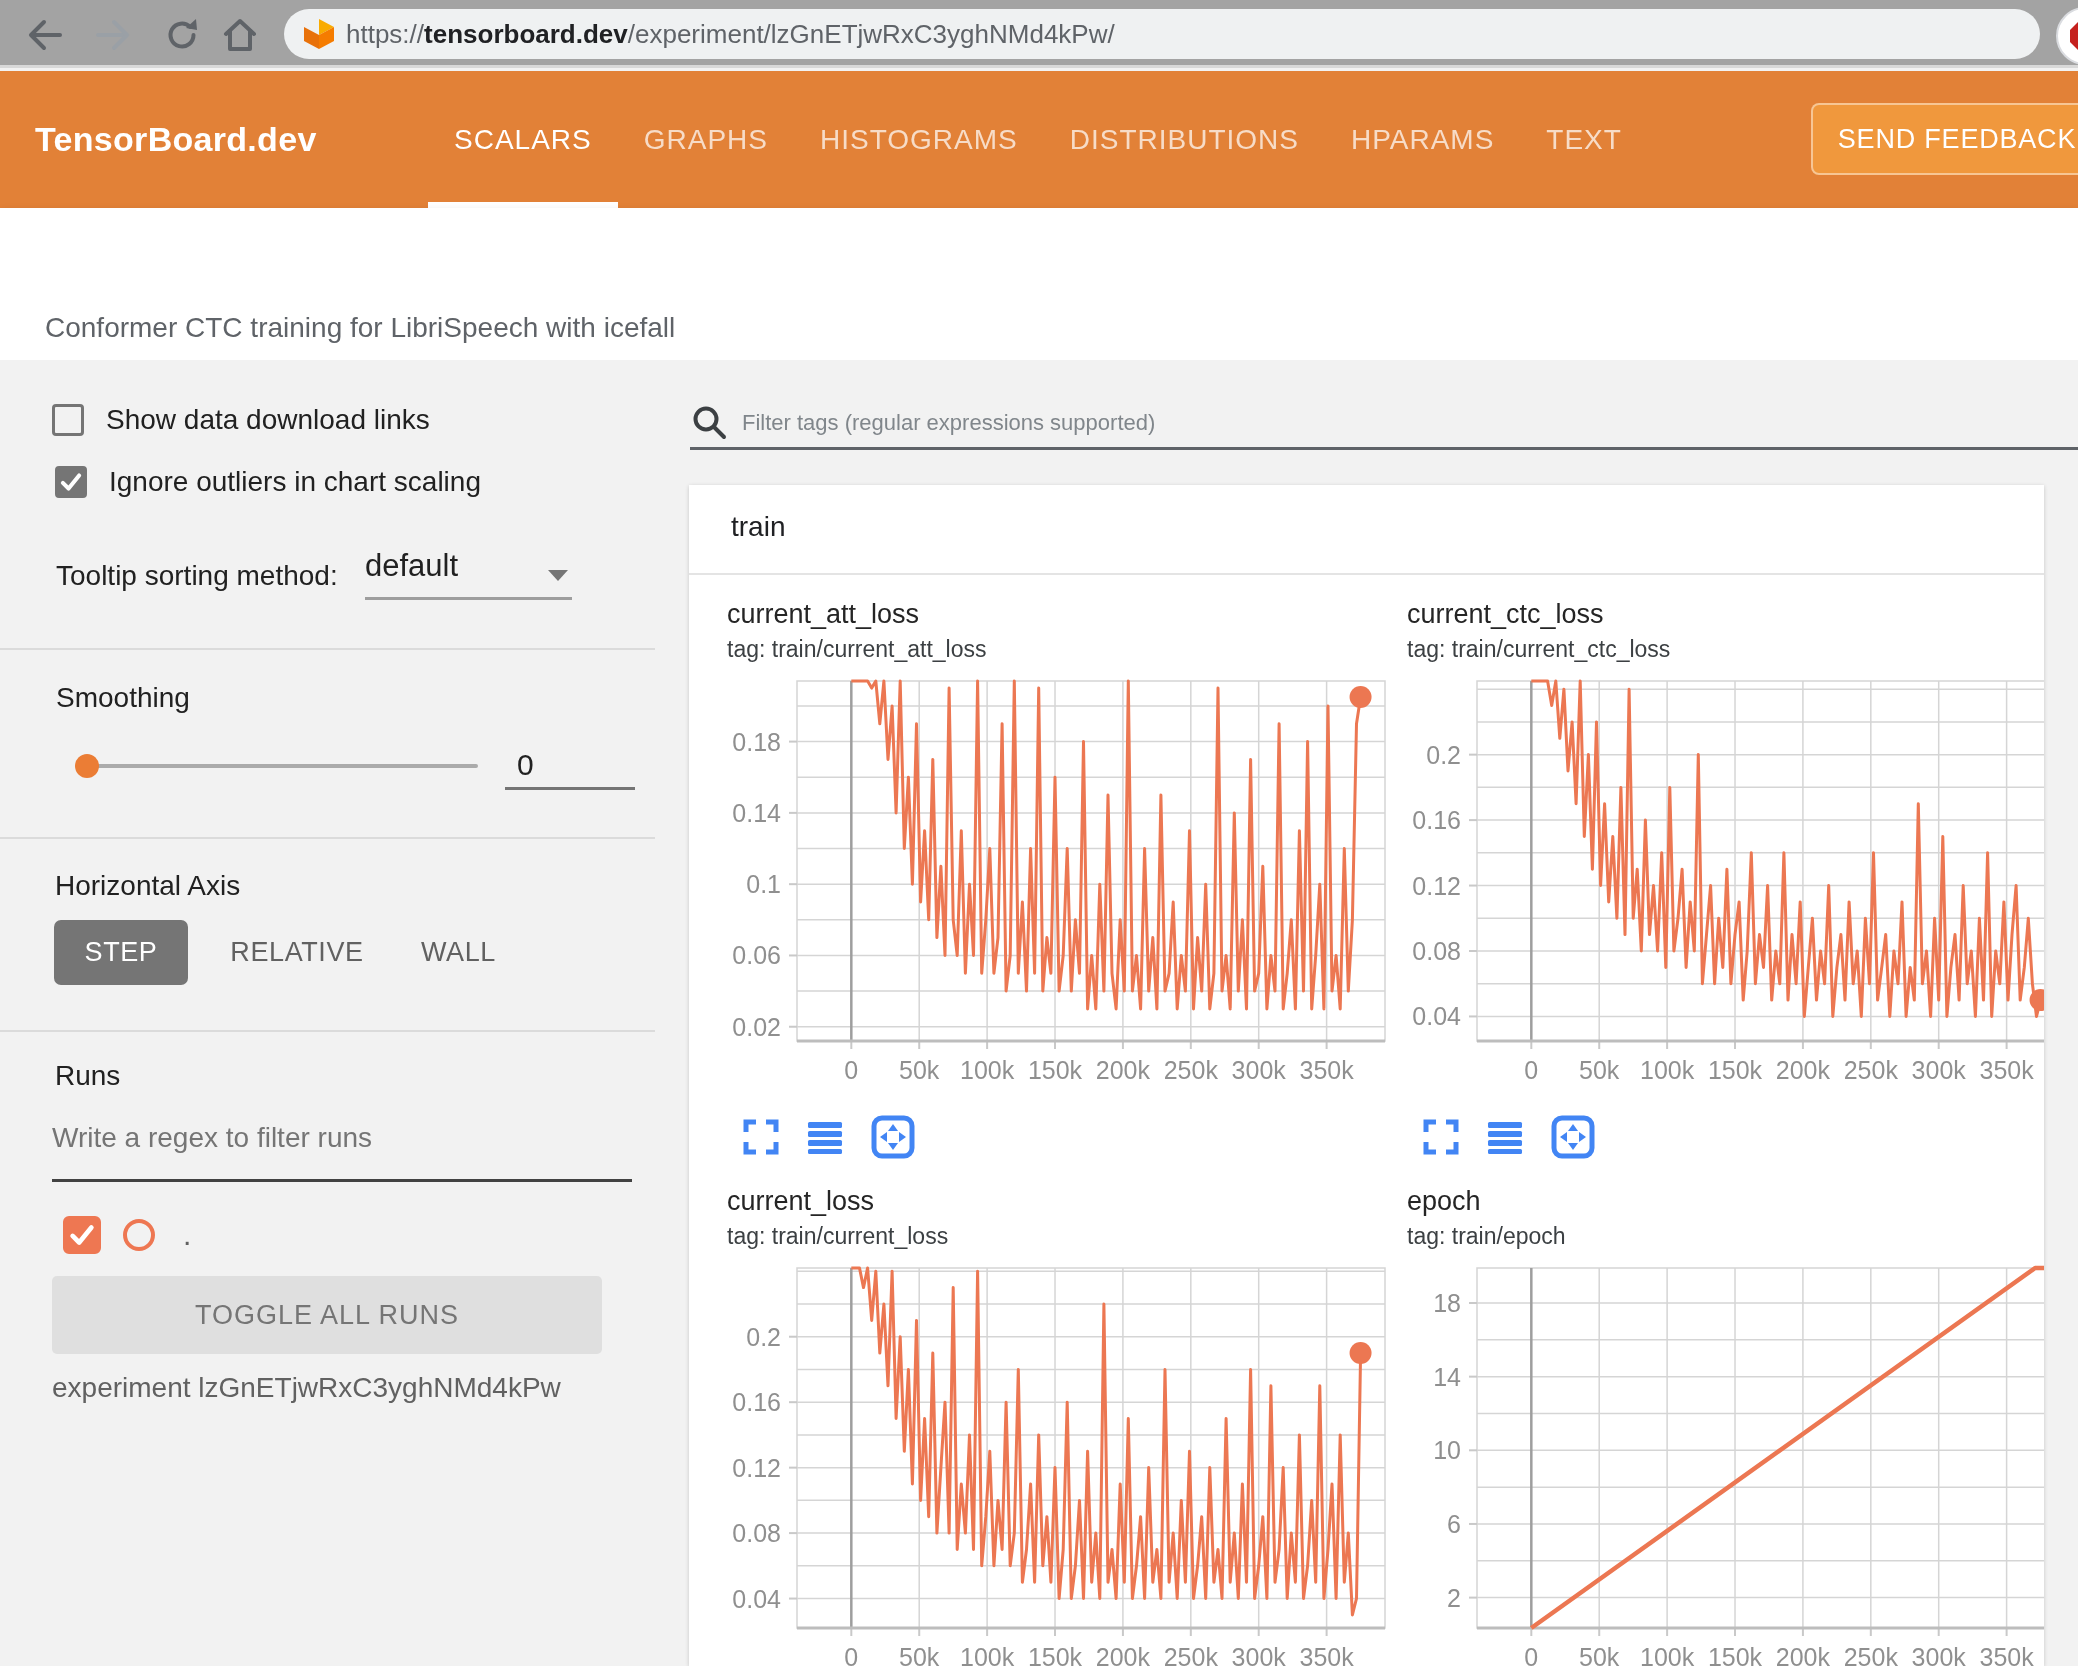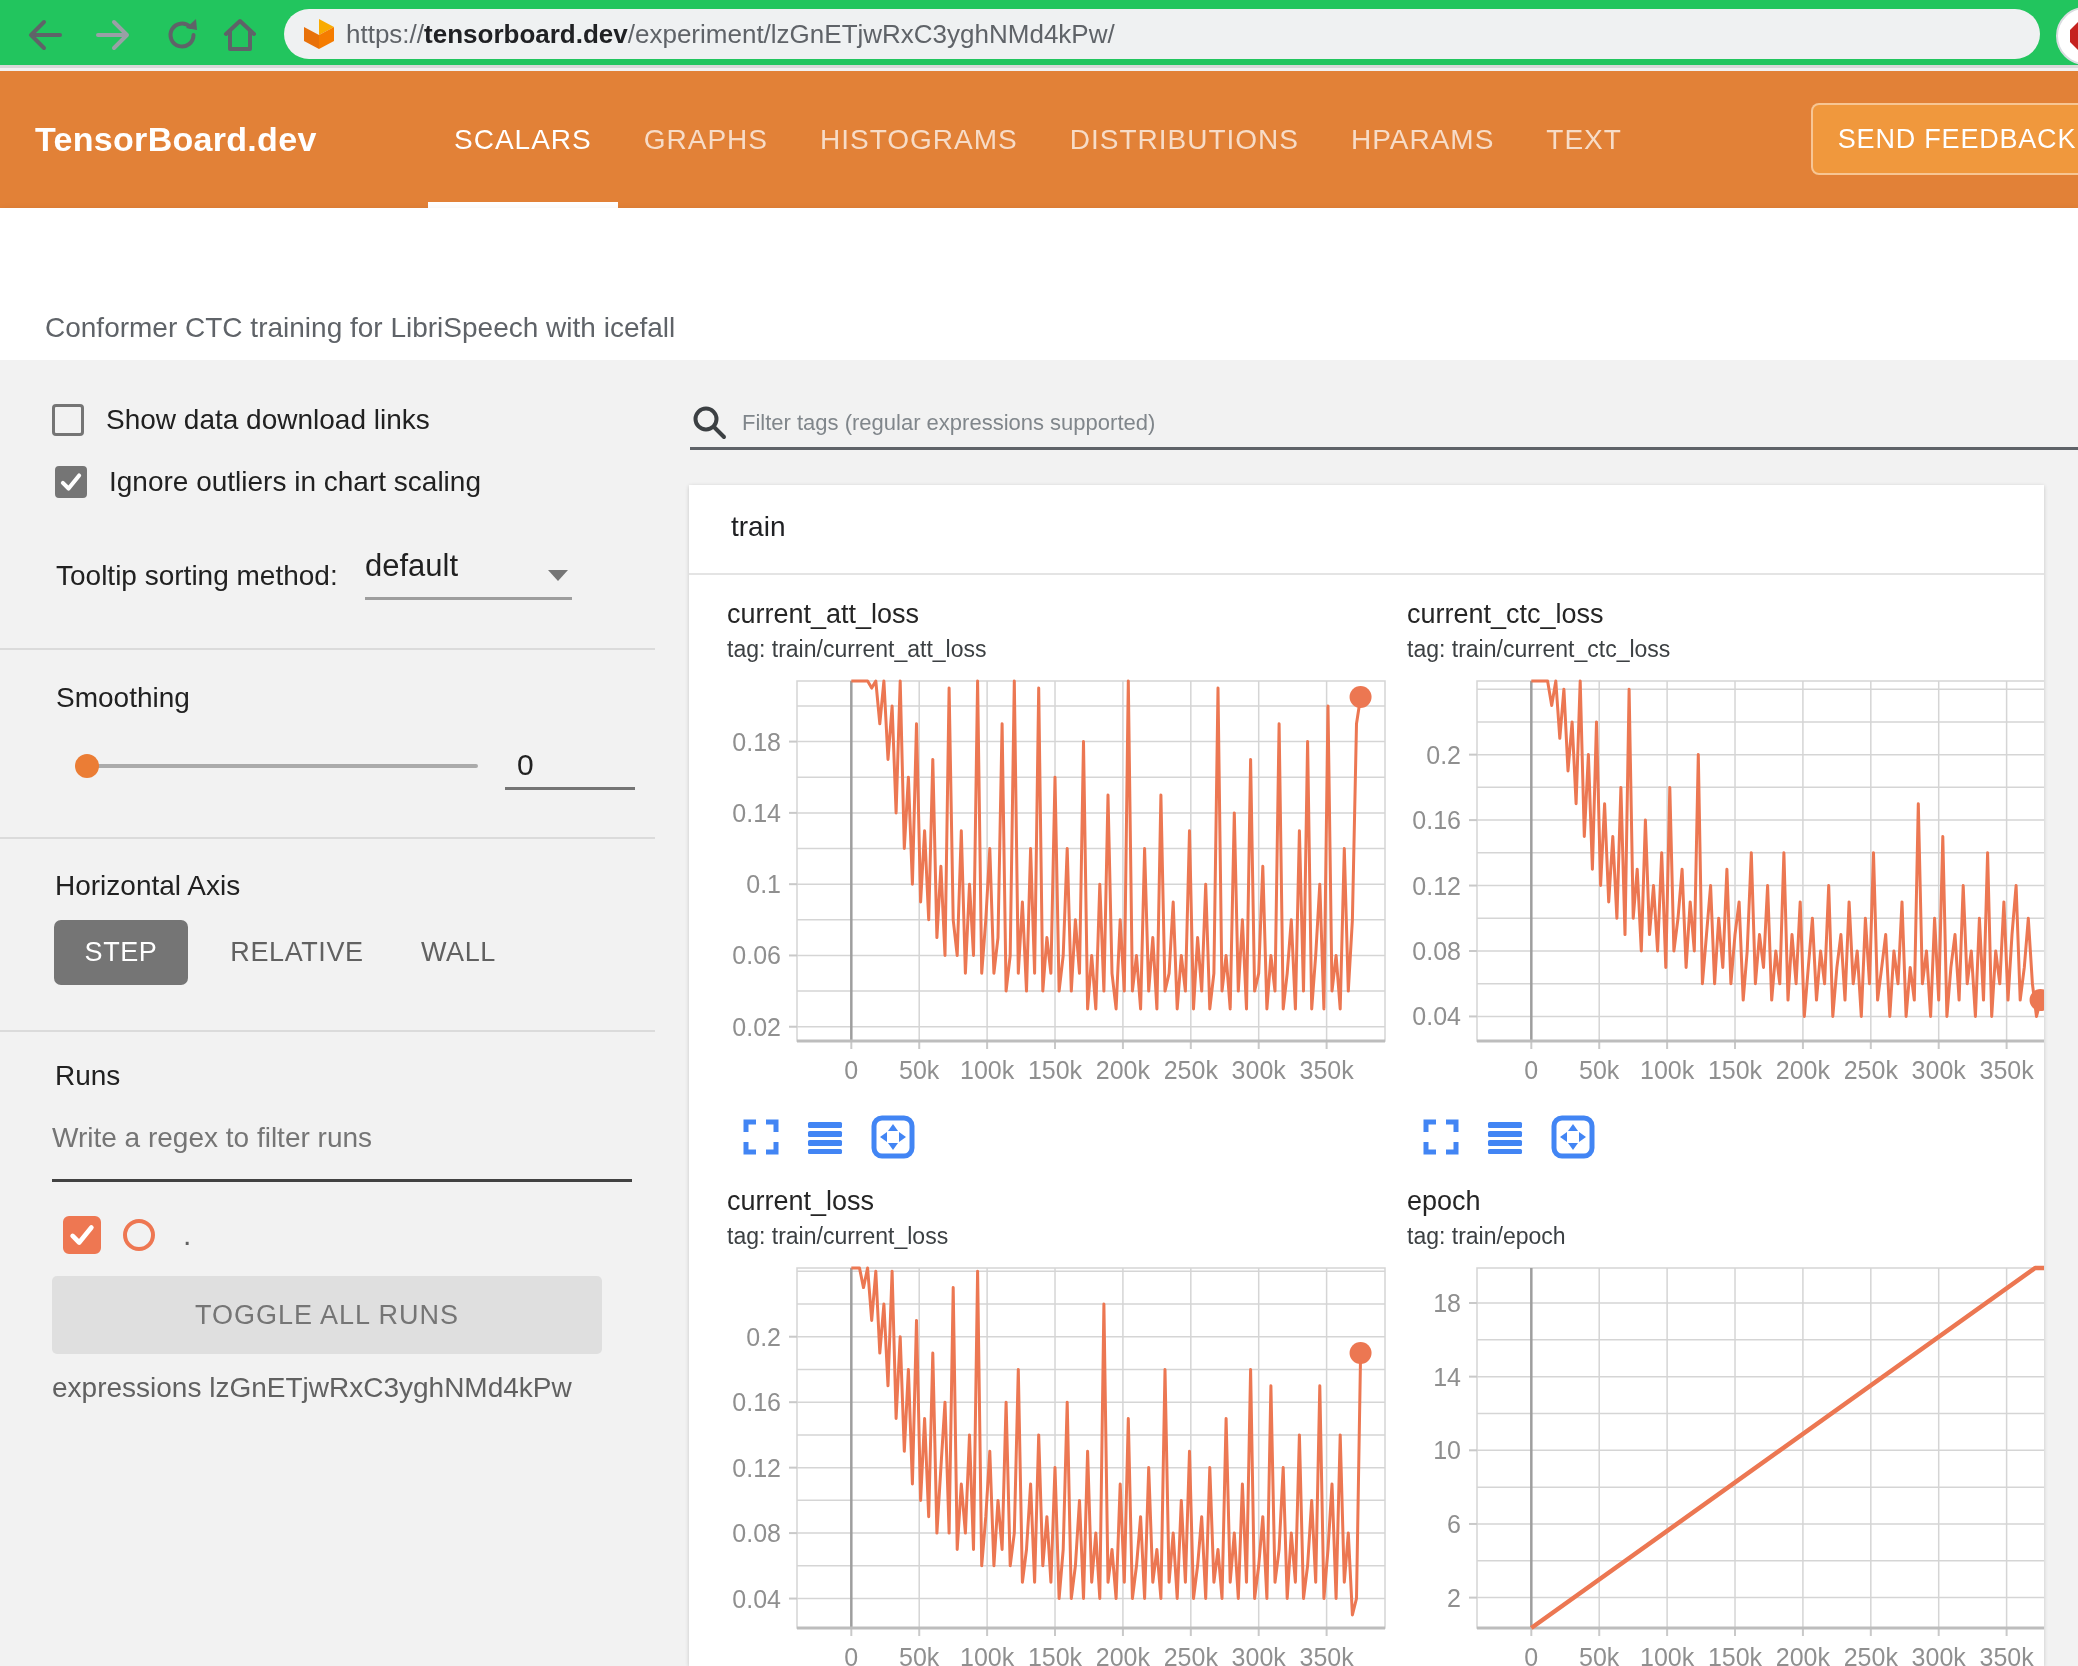--- a/index.html
+++ b/index.html
@@ -1,21 +1,21 @@
 <!DOCTYPE html>
 <html><head>
 <meta charset="utf-8">
 <style>
   * { box-sizing: border-box; margin: 0; padding: 0; }
   html,body { width:2078px; height:1666px; }
   body { font-family:"Liberation Sans", sans-serif; background:#F2F2F2; }
   #screen { position:relative; width:2078px; height:1666px; overflow:hidden; background:#F2F2F2; }
 
   
-  .chrome { position:absolute; left:0; top:0; width:2078px; height:68px; background:#22c55e; border-bottom:3px solid #D8D8D8; }
+  .chrome { position:absolute; left:0; top:0; width:2078px; height:68px; background:#a3a3a3; border-bottom:3px solid #D8D8D8; }
   .navbtn { position:absolute; top:13px; width:44px; height:44px; display:flex; align-items:center; justify-content:center; cursor:pointer; }
   .url-pill { position:absolute; left:284px; top:9px; width:1756px; height:50px; border-radius:25px; background:#EFF1F2; display:flex; align-items:center; }
   .url-text { font-size:26px; color:#5F6368; white-space:nowrap; margin-left:10px; }
   .url-text .domain { color:#202124; font-weight:700; }
   .favicon { margin-left:18px; width:34px; height:34px; }
   .avatar { position:absolute; left:2056px; top:7px; width:58px; height:58px; border-radius:50%; background:#FFFFFF; border:2px solid #DADCE0; display:flex; align-items:center; justify-content:center; }
   .avatar-blob { width:30px; height:30px; background:#C5221F; clip-path:polygon(30% 0,70% 0,100% 30%,100% 70%,70% 100%,30% 100%,0 70%,0 30%); }
 
   
   .appbar { position:absolute; left:0; top:71px; width:2078px; height:137px; background:#E28137; }
@@ -186,21 +186,21 @@
       <div class="cb-row" style="left:63px; top:856px;">
         <div class="cbox run-checked">
           <svg width="30" height="30" viewBox="0 0 32 32">
               <polyline points="6,17 13,24 26,8" stroke="#FFFFFF" stroke-width="5" fill="none" stroke-linecap="round" stroke-linejoin="round"></polyline>
             </svg>
         </div>
         <div class="run-circle"></div>
         <div class="run-name">.</div>
       </div>
       <div class="toggle-btn">TOGGLE ALL RUNS</div>
-      <div class="exp-note">expressions lzGnETjwRxC3yghNMd4kPw</div>
+      <div class="exp-note">experiment lzGnETjwRxC3yghNMd4kPw</div>
     </div>
 
     <div class="main">
       <div class="filter-row">
         <svg width="38" height="38" viewBox="0 0 38 38">
             <circle cx="16" cy="15" r="10.5" stroke="#3C4043" stroke-width="4" fill="none"></circle>
             <line x1="24" y1="23" x2="34" y2="33" stroke="#3C4043" stroke-width="4" stroke-linecap="round"></line>
           </svg>
         <span class="filter-ph">Filter tags (regular expressions supported)</span>
       </div>

